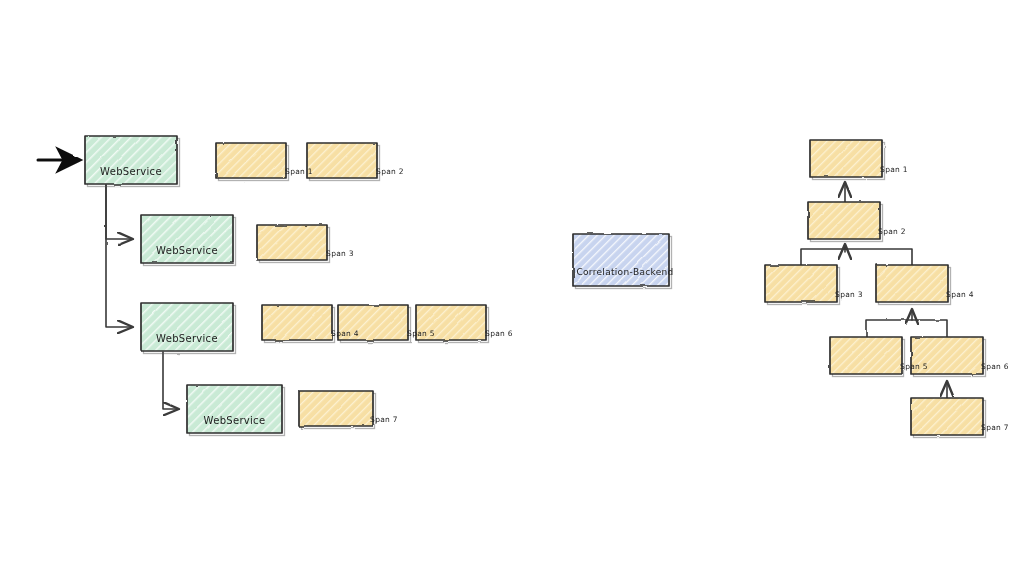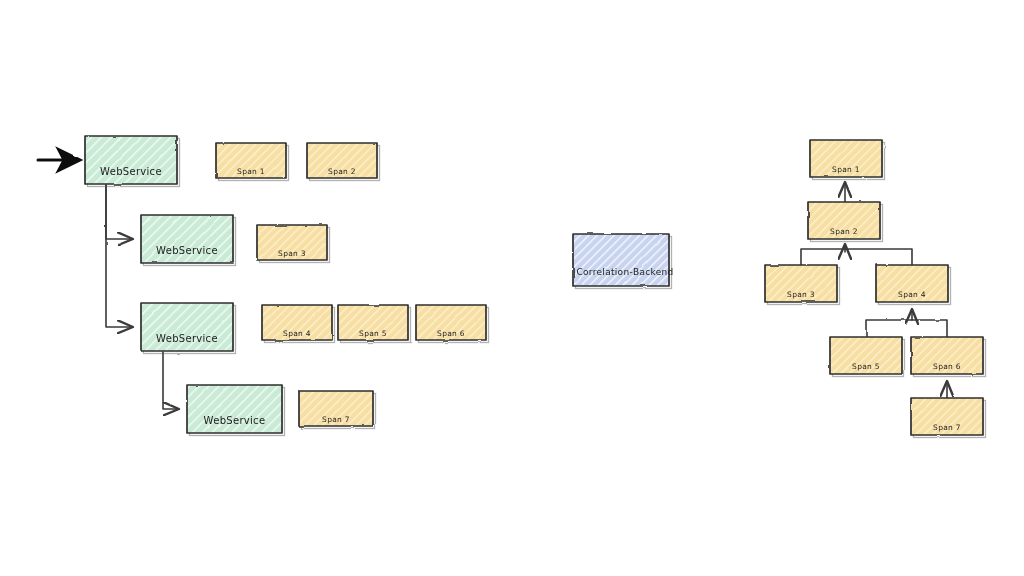--- a/index.html
+++ b/index.html
@@ -28,21 +28,21 @@
     justify-content: center;
     text-align: center;
     pointer-events: none;
     color: #1d1d1d;
     letter-spacing: 0.3px;
     line-height: 1.15;
     font-family: "DejaVu Sans", sans-serif;
     margin-top: 12px;
   }
   .lbl-service { font-size: 10px; }
-  .lbl-span    { font-size: 7.5px; }
+  .lbl-span    { font-size: 7.5px; padding-left: 48px; }
   .lbl-backend { font-size: 9px; }
 </style>
 </head>
 <body>
 
 <svg id="canvas" viewBox="0 0 1024 576" xmlns="http://www.w3.org/2000/svg">
   <defs>
     <pattern id="hatch-green" width="7" height="7" patternTransform="rotate(45)" patternUnits="userSpaceOnUse">
       <rect width="7" height="7" fill="#c9ead5"></rect>
       <line x1="0" y1="0" x2="0" y2="7" stroke="#ffffff" stroke-width="3" opacity="0.75"></line>

